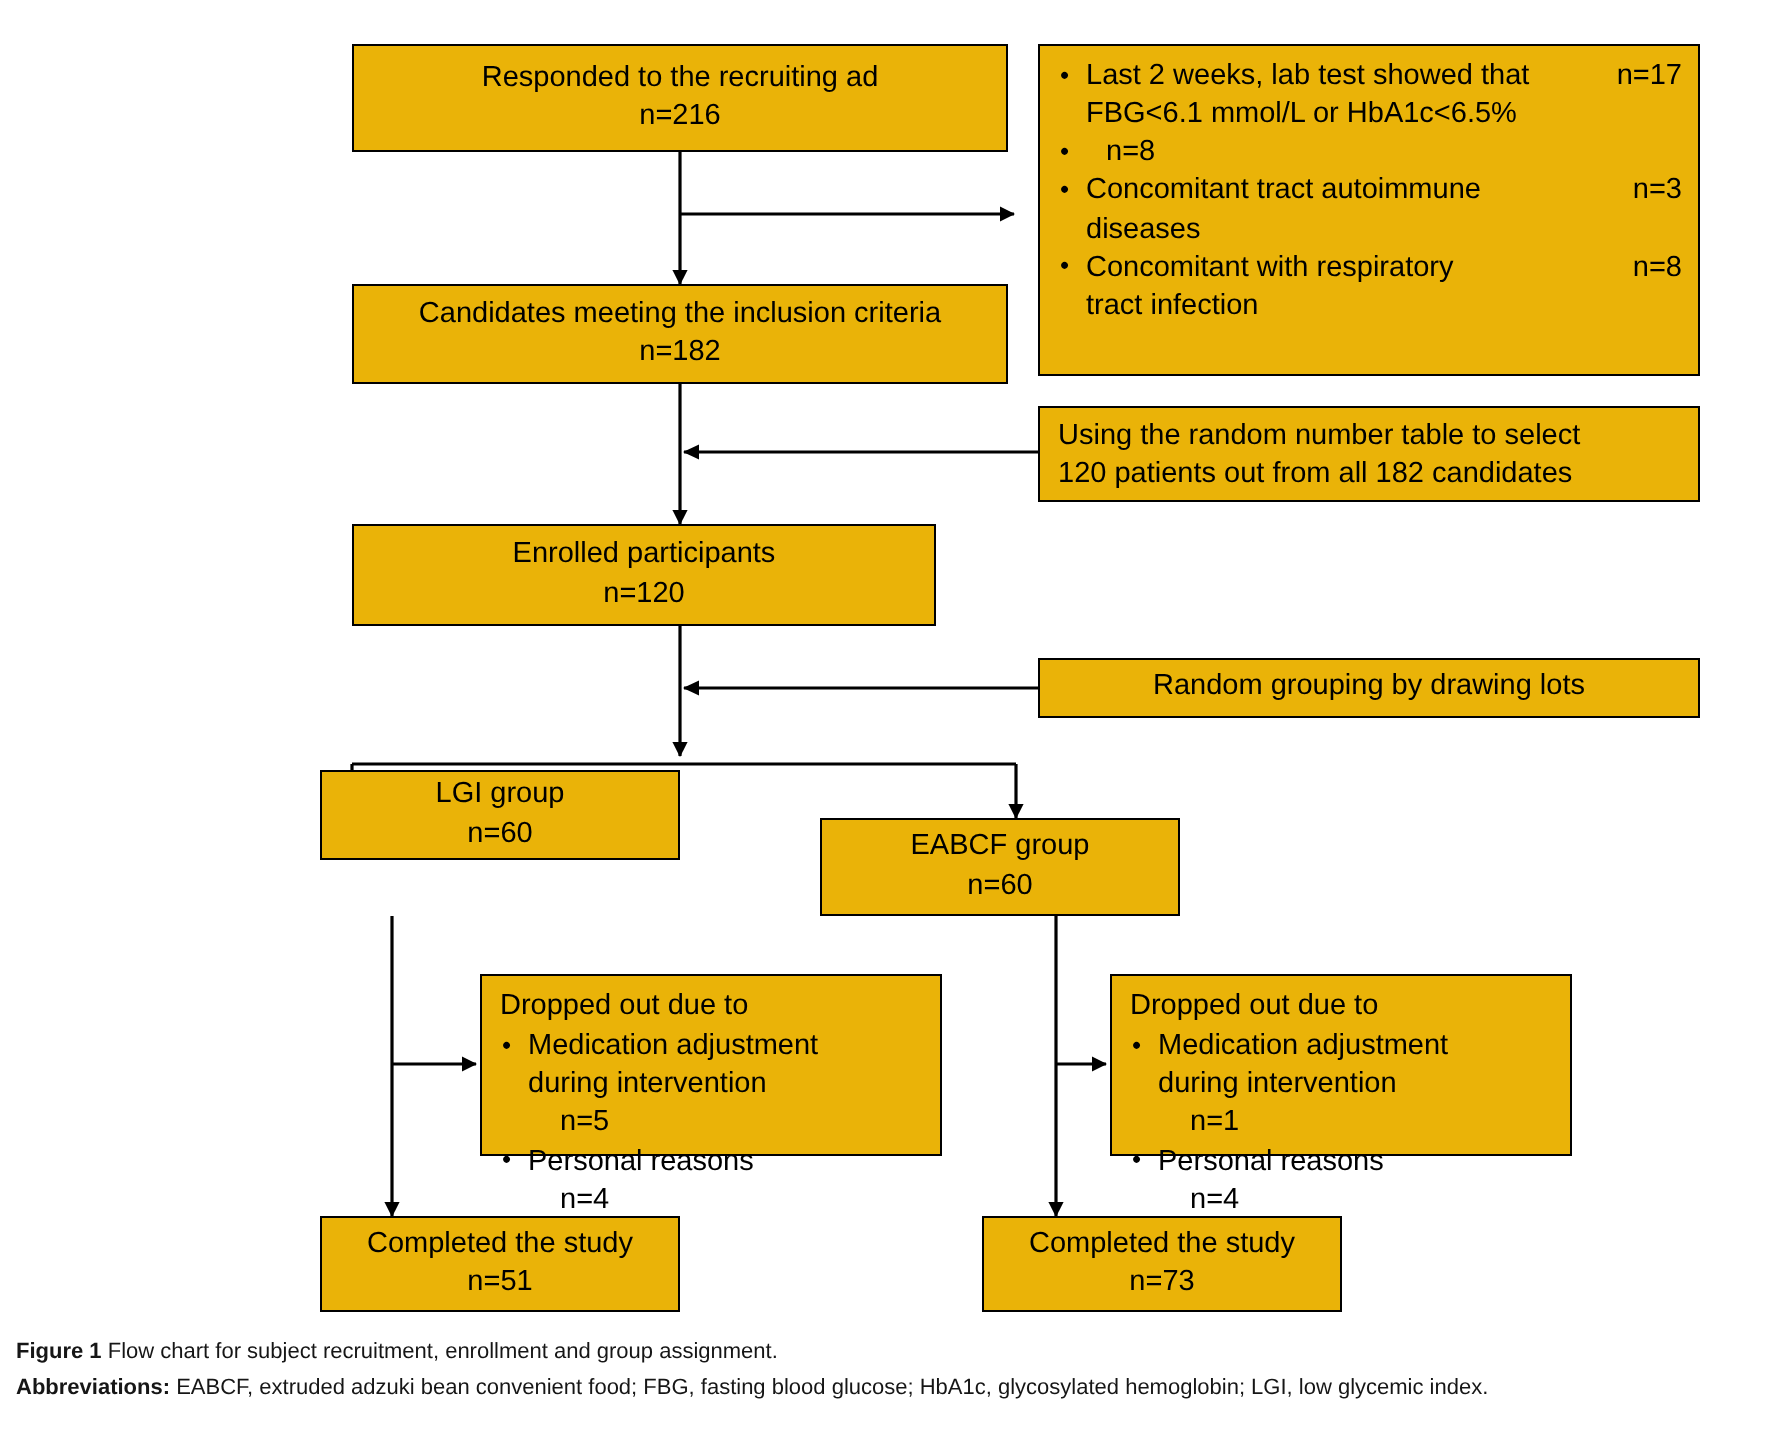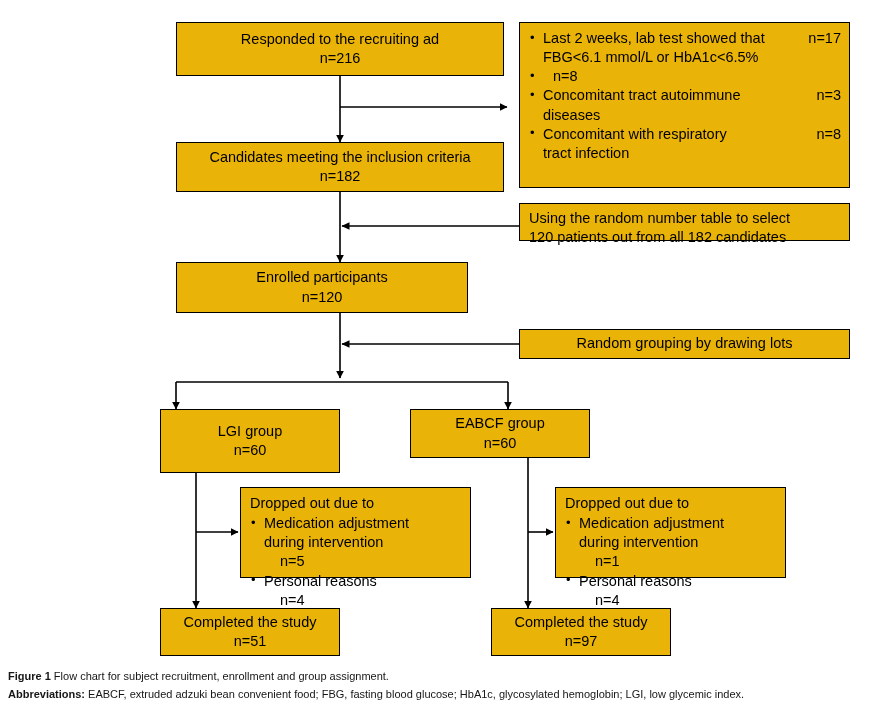--- a/index.html
+++ b/index.html
@@ -179,35 +179,35 @@
         <div class="cont">tract infection</div>
       </li>
     </ul>
   </div>
 
   <div class="node centered" style="left:176px; top:142px; width:328px; height:50px;">
     <div class="node-line">Candidates meeting the inclusion criteria</div>
     <div class="node-line">n=182</div>
   </div>
 
-  <div class="node" style="left:519px; top:203px; width:331px; height:38px; padding:5px 0 0 9px;">
+  <div class="node" style="left:519px; top:203px; width:331px; height:48px; padding:5px 0 0 9px;">
     <div class="node-line">Using the random number table to select</div>
     <div class="node-line">120 patients out from all 182 candidates</div>
   </div>
 
   <div class="node centered" style="left:176px; top:262px; width:292px; height:51px;">
     <div class="node-line">Enrolled participants</div>
     <div class="node-line">n=120</div>
   </div>
 
   <div class="node centered" style="left:519px; top:329px; width:331px; height:30px;">
     <div class="node-line">Random grouping by drawing lots</div>
   </div>
 
-  <div class="node centered" style="left:160px; top:409px; width:180px; height:64px;">
+  <div class="node centered" style="left:160px; top:385px; width:180px; height:45px;">
     <div class="node-line">LGI group</div>
     <div class="node-line">n=60</div>
   </div>
 
   <div class="node centered" style="left:410px; top:409px; width:180px; height:49px;">
     <div class="node-line">EABCF group</div>
     <div class="node-line">n=60</div>
   </div>
 
   <div class="node listbox" style="left:240px; top:487px; width:231px; height:91px;">
@@ -248,21 +248,21 @@
     </ul>
   </div>
 
   <div class="node centered" style="left:160px; top:608px; width:180px; height:48px;">
     <div class="node-line">Completed the study</div>
     <div class="node-line">n=51</div>
   </div>
 
   <div class="node centered" style="left:491px; top:608px; width:180px; height:48px;">
     <div class="node-line">Completed the study</div>
-    <div class="node-line">n=97</div>
+    <div class="node-line">n=73</div>
   </div>
 
   <div id="caption">
     <div class="cap-line"><b>Figure 1</b><span> Flow chart for subject recruitment, enrollment and group assignment.</span></div>
     <div class="cap-line"><b>Abbreviations:</b><span> EABCF, extruded adzuki bean convenient food; FBG, fasting blood glucose; HbA1c, glycosylated hemoglobin; LGI, low glycemic index.</span></div>
   </div>
 
 </div>
 
 </body></html>

